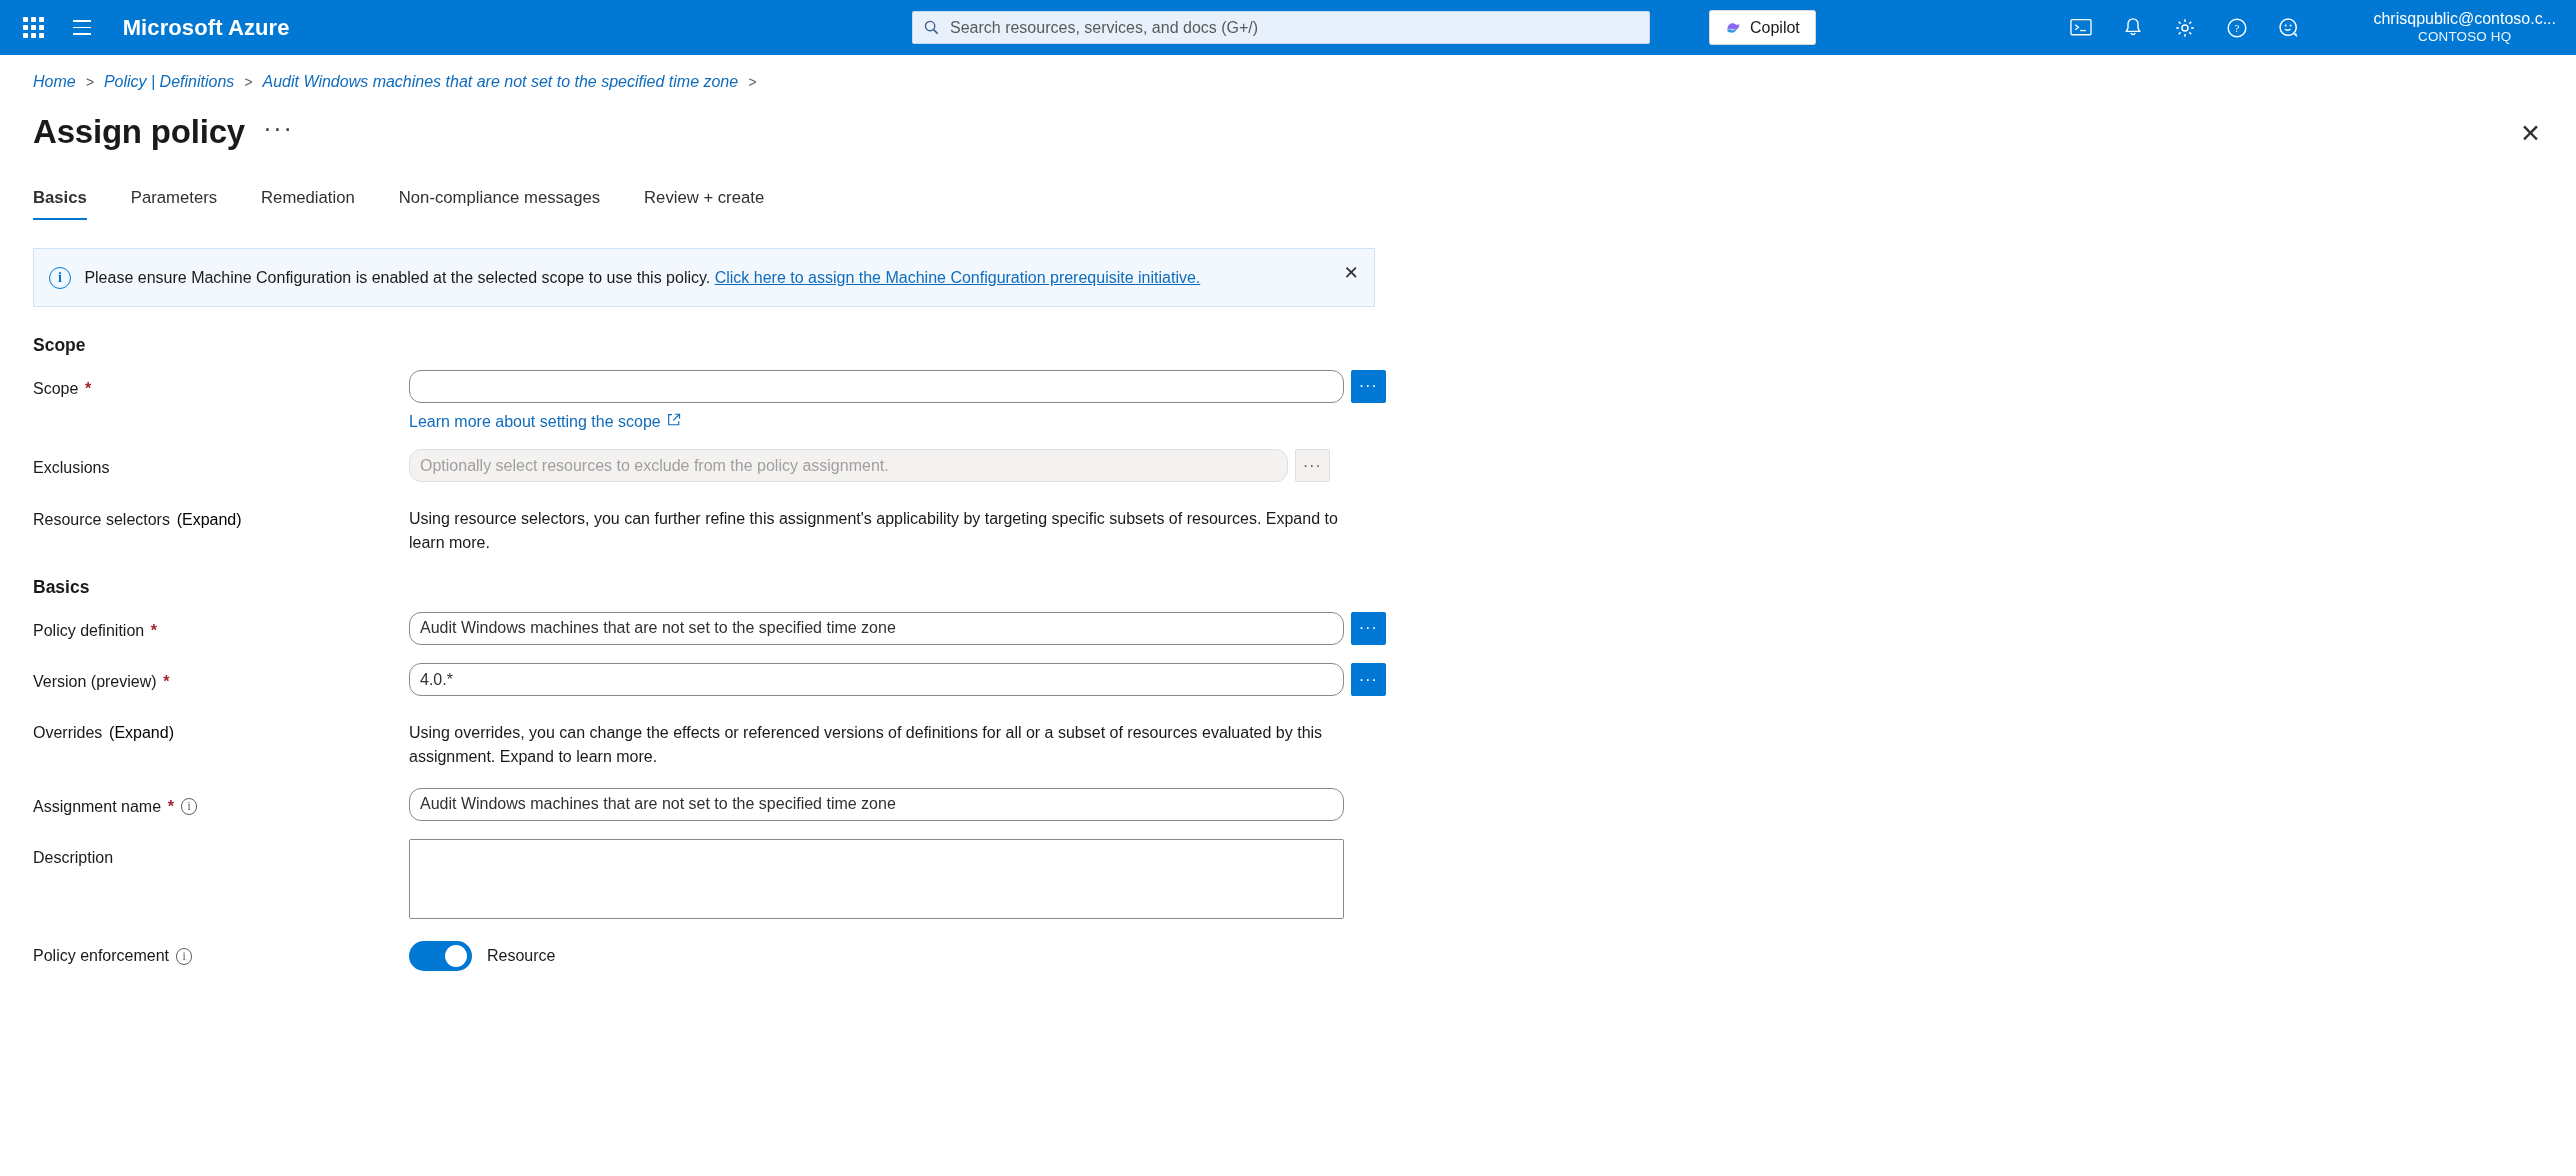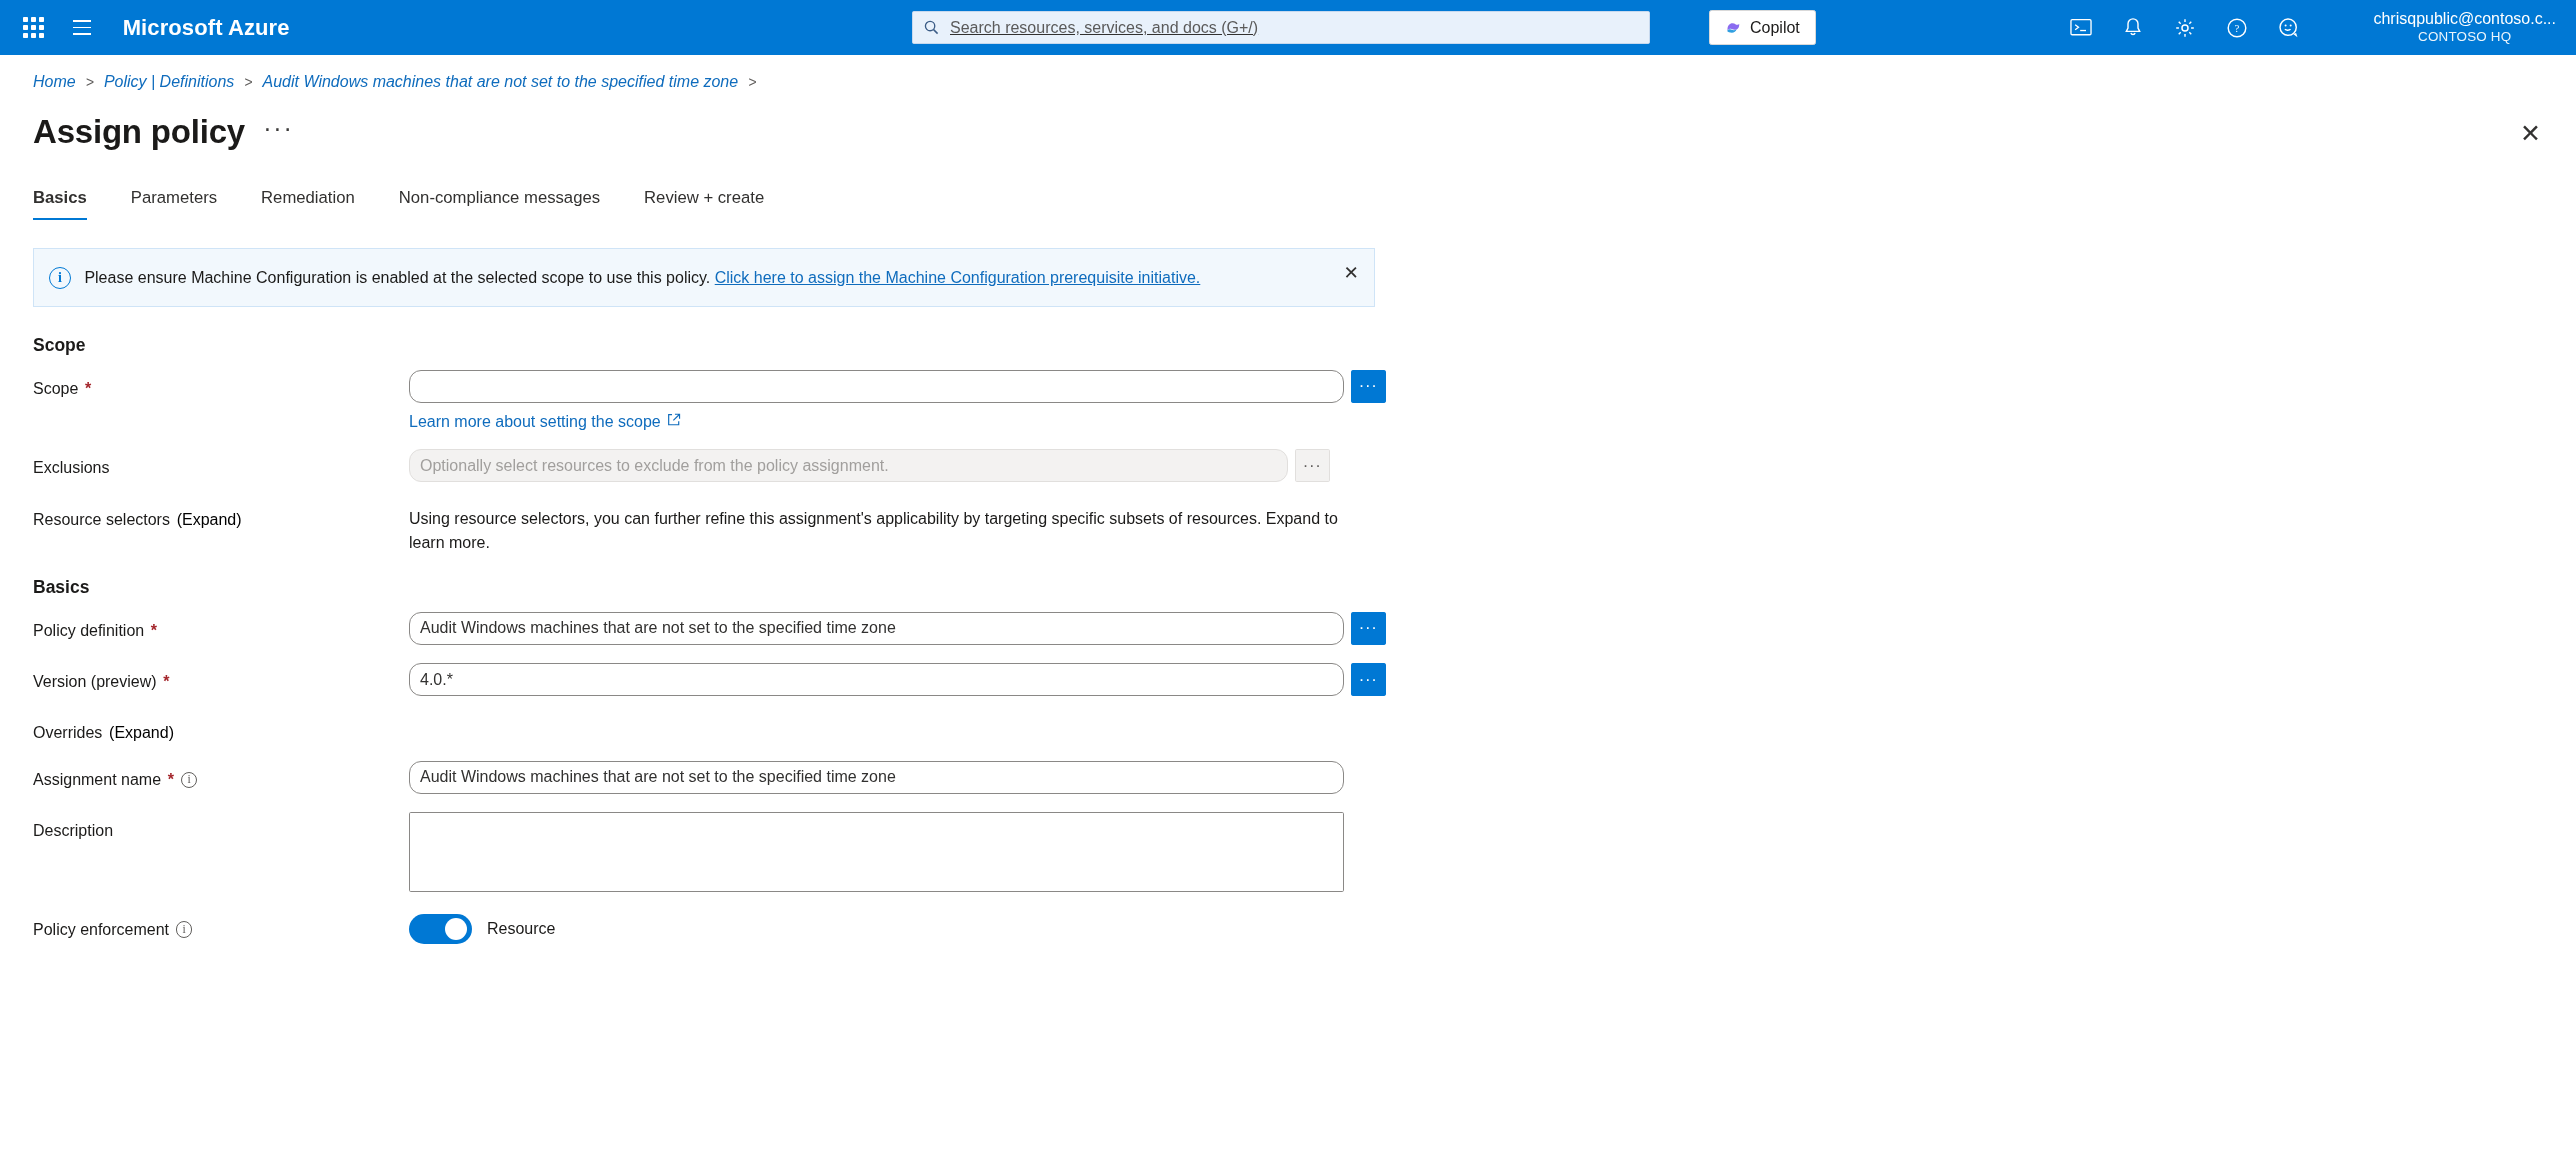--- a/index.html
+++ b/index.html
@@ -62,21 +62,20 @@
     padding: 0 10px;
     color: #4d4d4d;
     font-size: 16px;
   }
   .search .mag { margin-right: 8.3px; display: flex; align-items: center; }
   .search input {
     border: 0; outline: 0; background: transparent;
     font-size: 16px; color: #323130;
     font-family: "Liberation Sans", sans-serif;
     width: 100%;
-    text-decoration: underline;
   }
   .search input::placeholder { color: #5a5a5a; }
 
   .copilot {
     position: absolute;
     left: 1709px;
     height: 35px;
     background: #ffffff;
     color: #1b1a19;
     border: 0.8px solid #d9d9d9;
@@ -476,20 +475,21 @@
       <input class="textbox" value="4.0.*" style="">
       <div class="browse">···</div>
     </div>
   </div>
 
   <div class="row">
     <div class="lbl">
       <span>Overrides</span>
       <span class="expand-link">(Expand)</span>
     </div>
+    <div class="paragraph">Using overrides, you can change the effects or referenced versions of definitions for all or a subset of resources evaluated by this assignment. Expand to learn more.</div>
   </div>
 
   <div class="row">
     <div class="lbl">
       <span>Assignment name</span>
       <span class="req">*</span>
       <span class="infodot">i</span>
     </div>
     <div class="field">
       <input class="textbox" value="Audit Windows machines that are not set to the specified time zone" style="">

